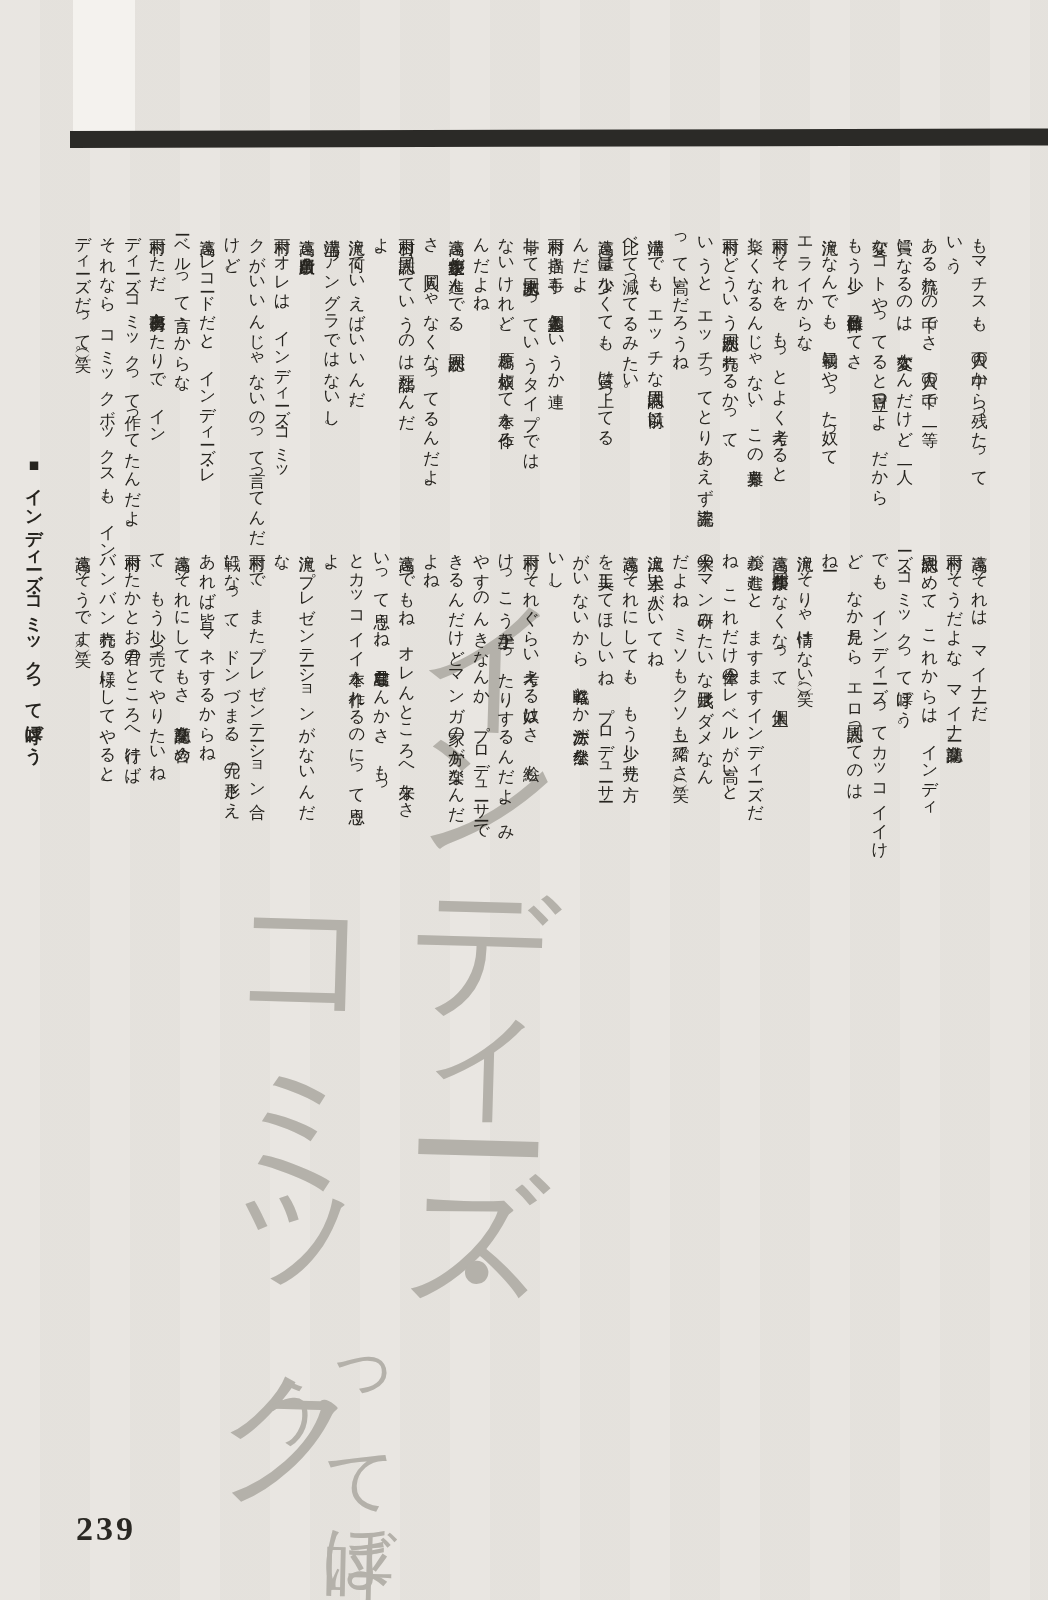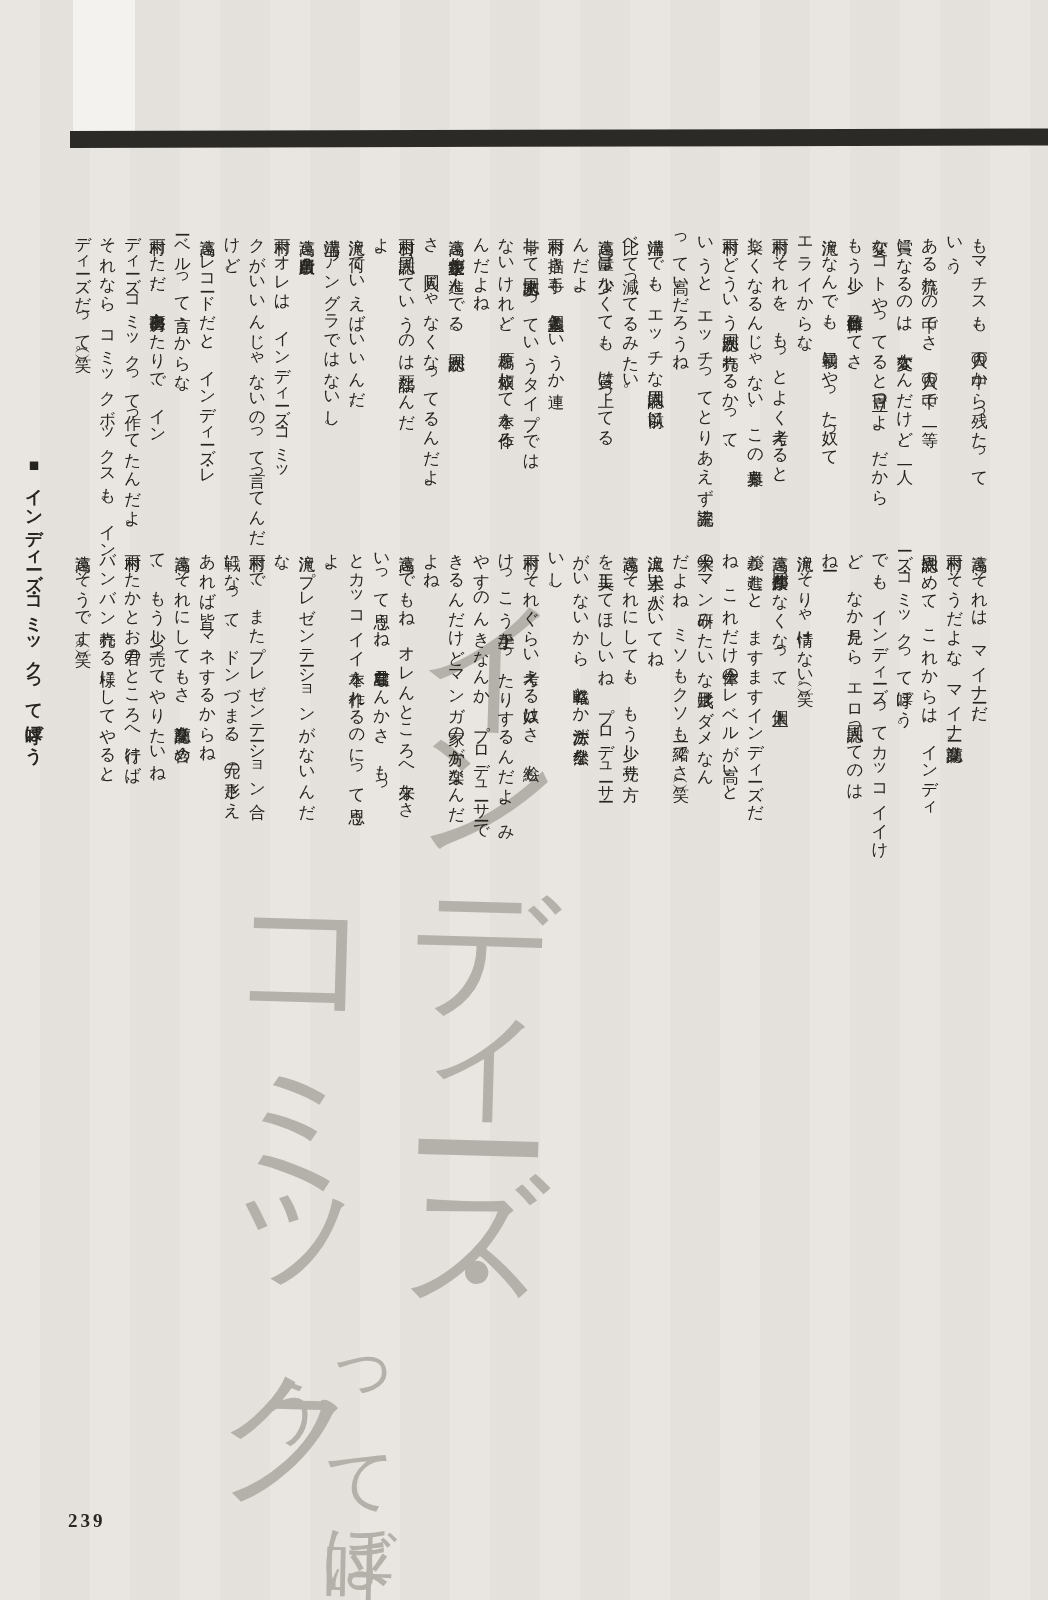--- a/index.html
+++ b/index.html
@@ -73,24 +73,24 @@
     writing-mode: vertical-rl;
     text-orientation: mixed;
     font-size: 17.5px;
     font-weight: bold;
     letter-spacing: 1.2px;
     color: var(--ink);
     z-index: 2;
   }
   .page-number {
     position: absolute;
-    left: 68px; top: 1510px;
+    left: 76px; top: 1510px;
     font-family: "Liberation Serif", "DejaVu Serif", serif;
     font-weight: bold;
-    font-size: 19px;
+    font-size: 34px;
     letter-spacing: 3px;
     color: var(--pagenum);
     z-index: 2;
   }
 </style>
 </head>
 <body>
 
 <div class="page">
 

